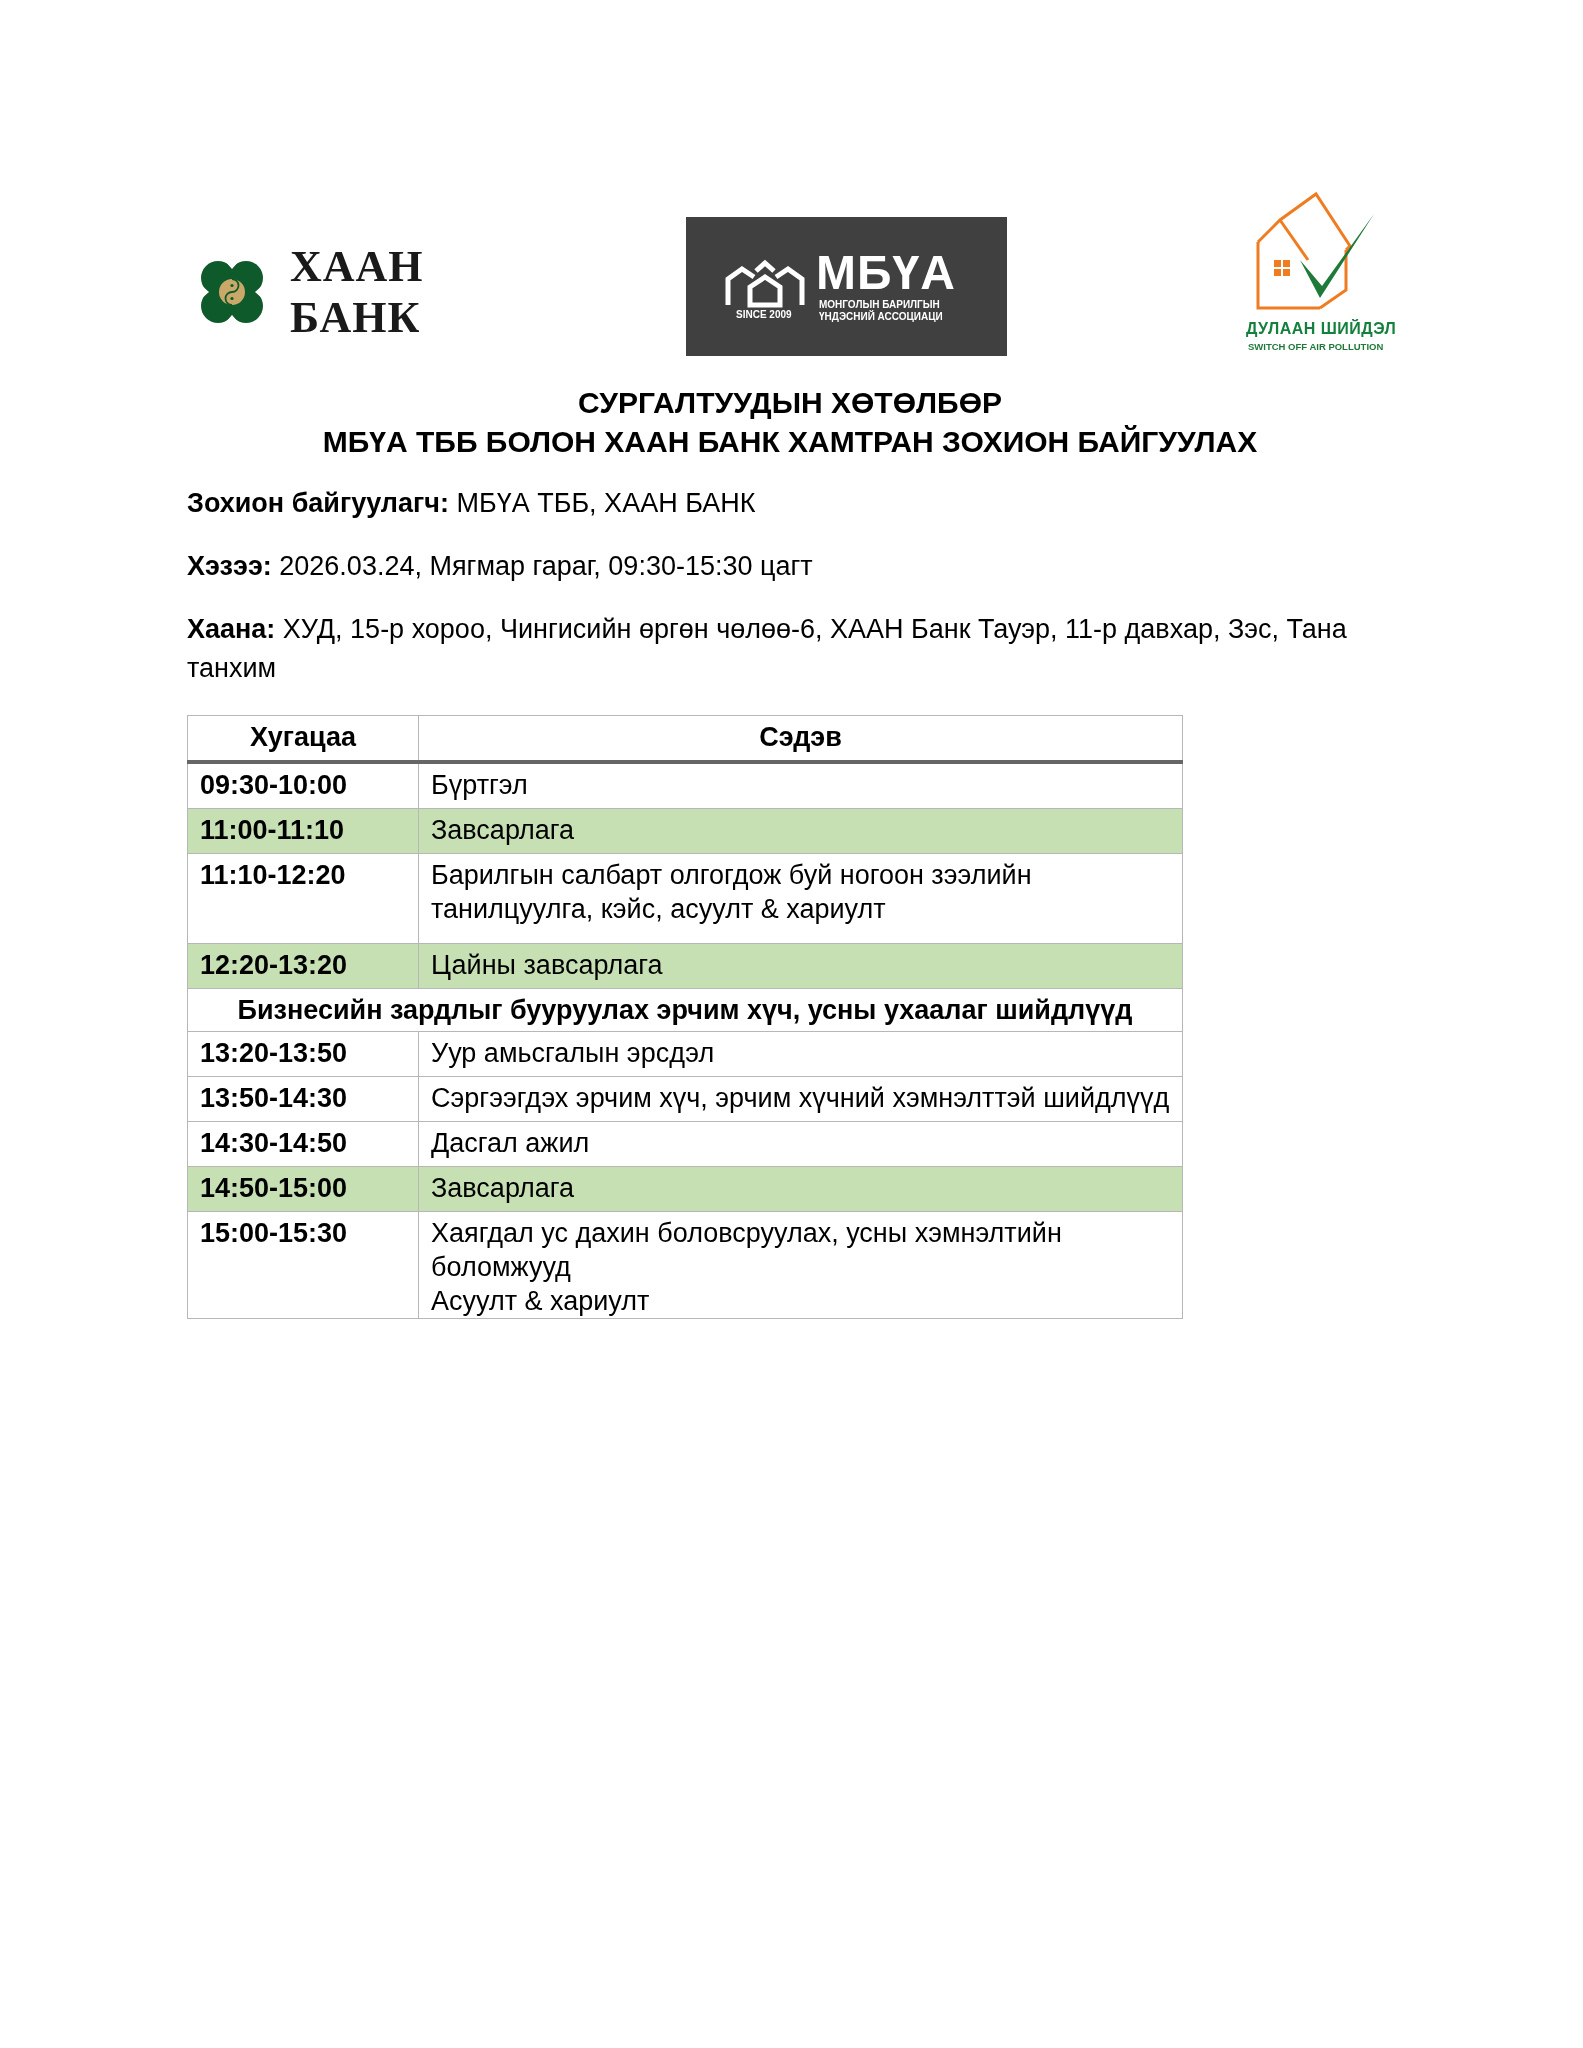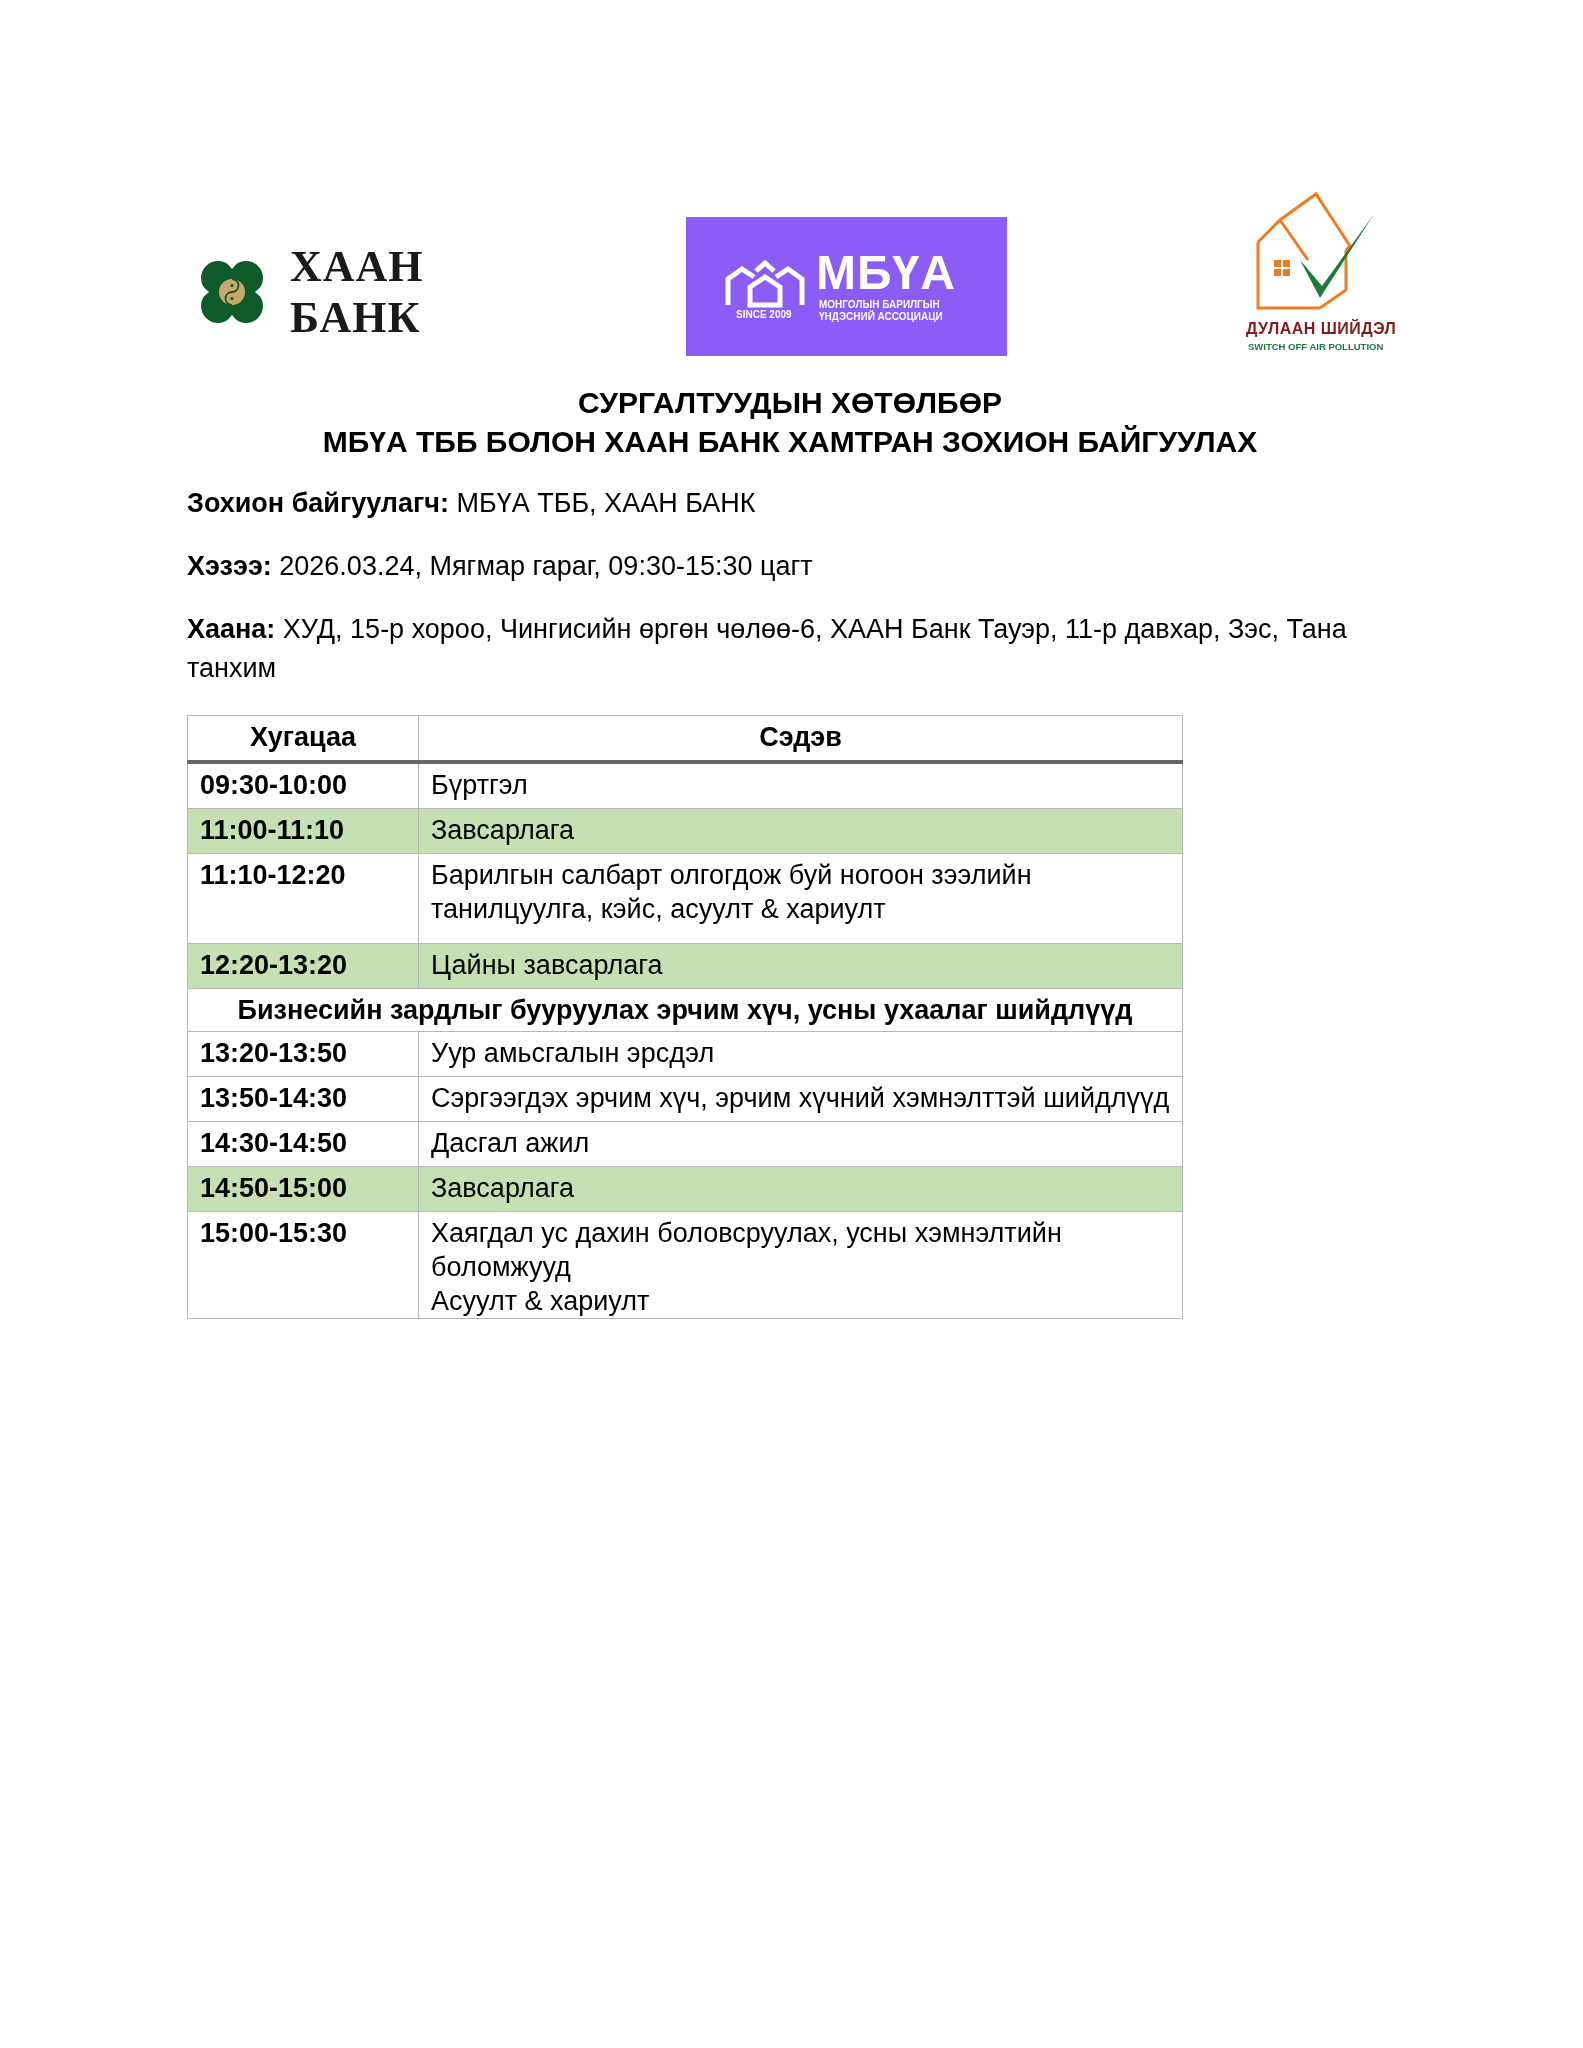--- a/index.html
+++ b/index.html
@@ -3,26 +3,26 @@
 <meta charset="utf-8">
 <style>
   html, body { margin:0; padding:0; background:#ffffff; }
   body { width:1583px; height:2048px; position:relative; font-family:"Liberation Sans", sans-serif; color:#000; overflow:hidden; }
   .abs { position:absolute; }
 
   
   .khan { left:198px; top:256px; width:350px; height:72px; display:flex; align-items:center; }
   .khan-mark { width:68px; height:68px; position:relative; }
   .khan-text { margin-left:24px; font-family:"Liberation Serif", serif; font-weight:bold; font-size:44px; letter-spacing:1px; color:#1a1a1a; }
-  .mbya { left:686px; top:217px; width:321px; height:139px; background:#8b5cf6; }
+  .mbya { left:686px; top:217px; width:321px; height:139px; background:#404040; }
   .mbya-name { position:absolute; left:130px; top:28px; color:#fff; font-weight:bold; font-size:48px; letter-spacing:1px; }
   .mbya-sub { position:absolute; left:133px; top:82px; color:#fff; font-weight:bold; font-size:10px; line-height:12px; }
   .mbya-since { position:absolute; left:50px; top:92px; color:#fff; font-weight:bold; font-size:10px; }
   .dulaan { left:1240px; top:190px; width:150px; height:165px; }
-  .dulaan-title { position:absolute; left:6px; top:130px; color:#7f1d1d; font-weight:bold; font-size:16px; letter-spacing:0.5px; white-space:nowrap; }
+  .dulaan-title { position:absolute; left:6px; top:130px; color:#15803d; font-weight:bold; font-size:16px; letter-spacing:0.5px; white-space:nowrap; }
   .dulaan-sub { position:absolute; left:8px; top:151px; color:#1f7a3a; font-weight:bold; font-size:9.5px; white-space:nowrap; }
 
   .title { left:190px; width:1200px; top:383px; text-align:center; font-weight:bold; font-size:30px; line-height:39px; }
   .info { left:187px; width:1220px; font-size:27px; line-height:39px; }
   .info b { font-weight:bold; }
 
   table.sched { position:absolute; left:187px; top:715px; width:996px; border-collapse:collapse; font-size:27px; }
   table.sched td { border:1.5px solid #b7b7b7; padding:4px 12px 0 12px; vertical-align:top; line-height:34px; }
   table.sched tr.head td { text-align:center; font-weight:bold; height:40px; border-bottom:4px solid #666; }
   table.sched tr.section td { text-align:center; font-weight:bold; height:43px; }

